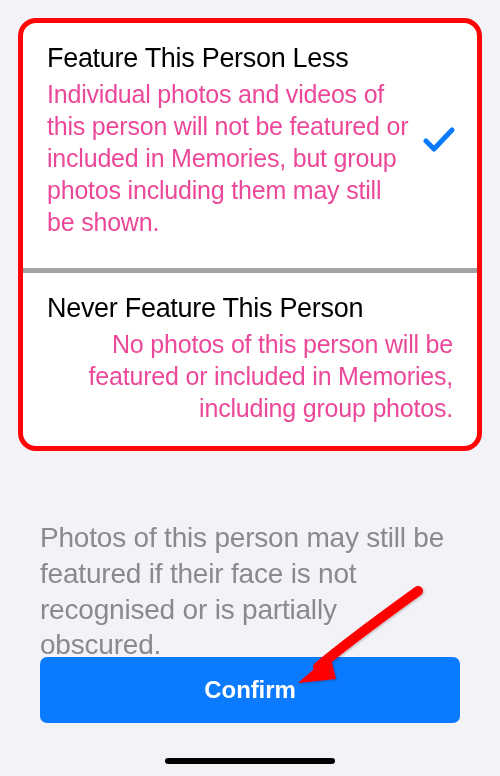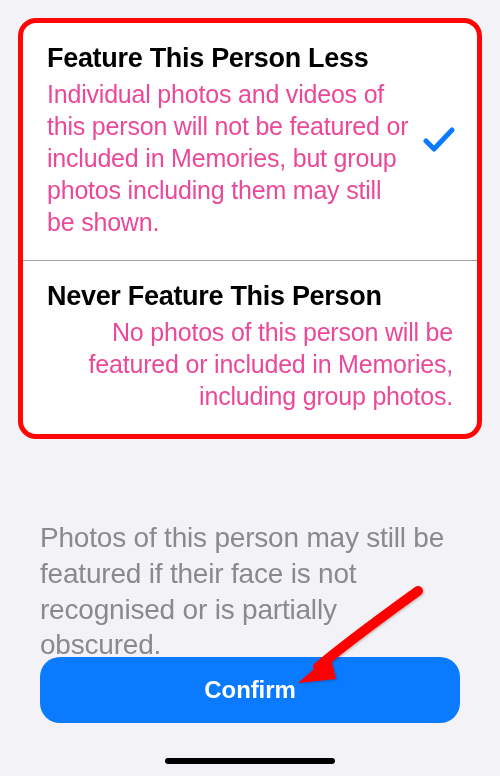--- a/index.html
+++ b/index.html
@@ -24,34 +24,35 @@
       border-radius: 18px;
       border: 5px solid #ff0505;
       padding: 0;
     }
     .option {
       padding: 20px 24px 22px 24px;
       position: relative;
     }
     .option-title {
       font-size: 27px;
-      font-weight: 700;
+      font-weight: 400;
       color: #000000;
       letter-spacing: -0.3px;
       margin-bottom: 4px;
     }
     .option-desc {
       font-size: 25px;
       line-height: 1.28;
       color: #ec4899;
       letter-spacing: -0.2px;
       padding-right: 44px;
     }
     .option + .option {
-      border-top: 1px solid #a3a3a3;
+      border-top: 5px solid #a3a3a3;
+      margin-top: 8px;
     }
     .option-desc.no-pad {
       padding-right: 0;
       text-align: right;
     }
     .checkmark {
       position: absolute;
       right: 22px;
       top: 50%;
       transform: translateY(-50%);
@@ -67,21 +68,21 @@
       letter-spacing: -0.2px;
     }
     .confirm-button {
       position: absolute;
       left: 40px;
       right: 40px;
       top: 657px;
       height: 66px;
       background: #0a7aff;
       border: none;
-      border-radius: 20px;
+      border-radius: 7px;
       color: #ffffff;
       font-size: 24px;
       font-weight: 700;
       letter-spacing: -0.1px;
       cursor: pointer;
       display: flex;
       align-items: center;
       justify-content: center;
     }
     .home-indicator {

